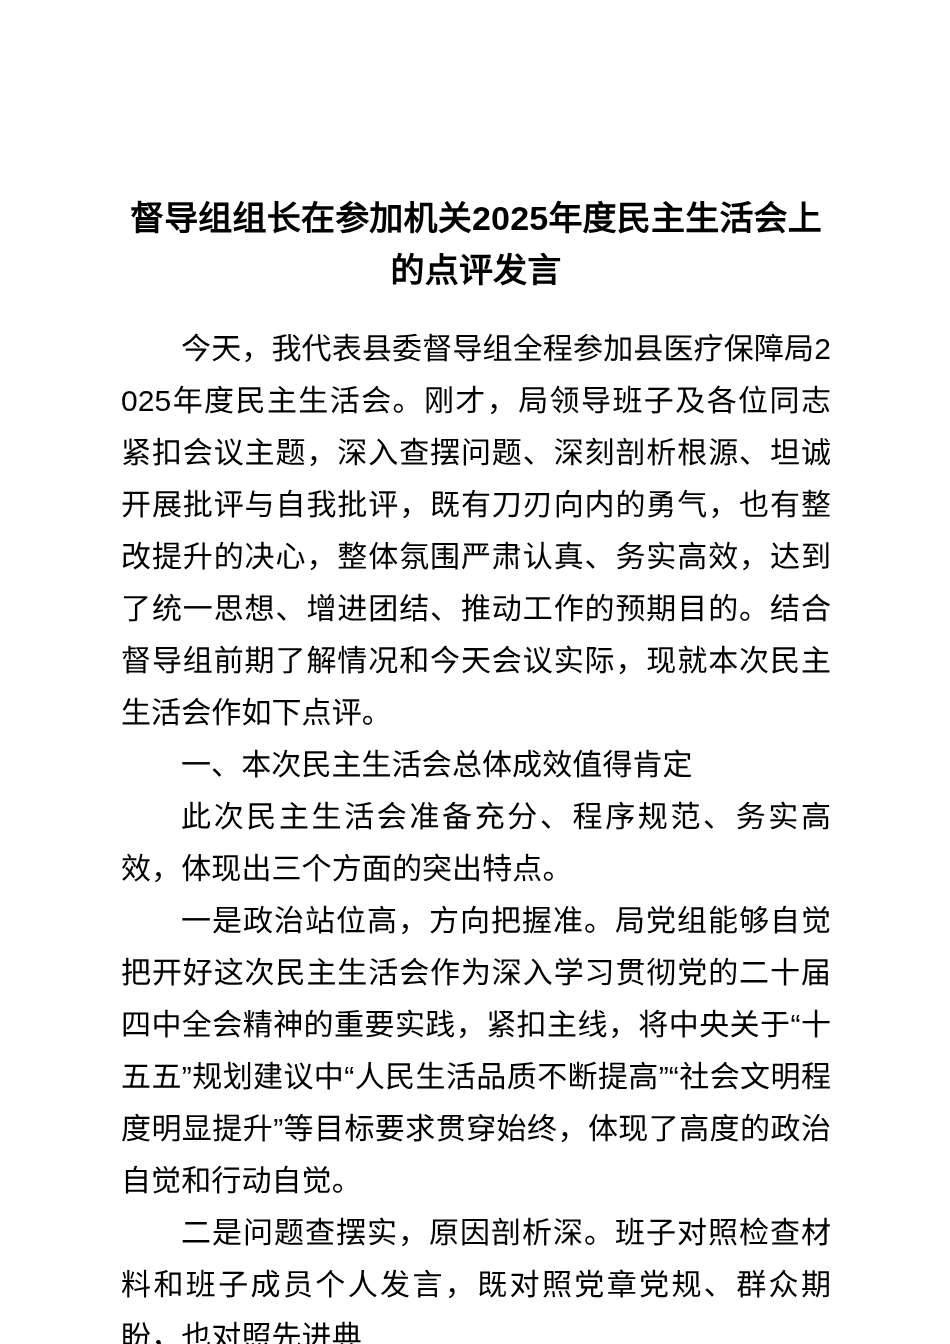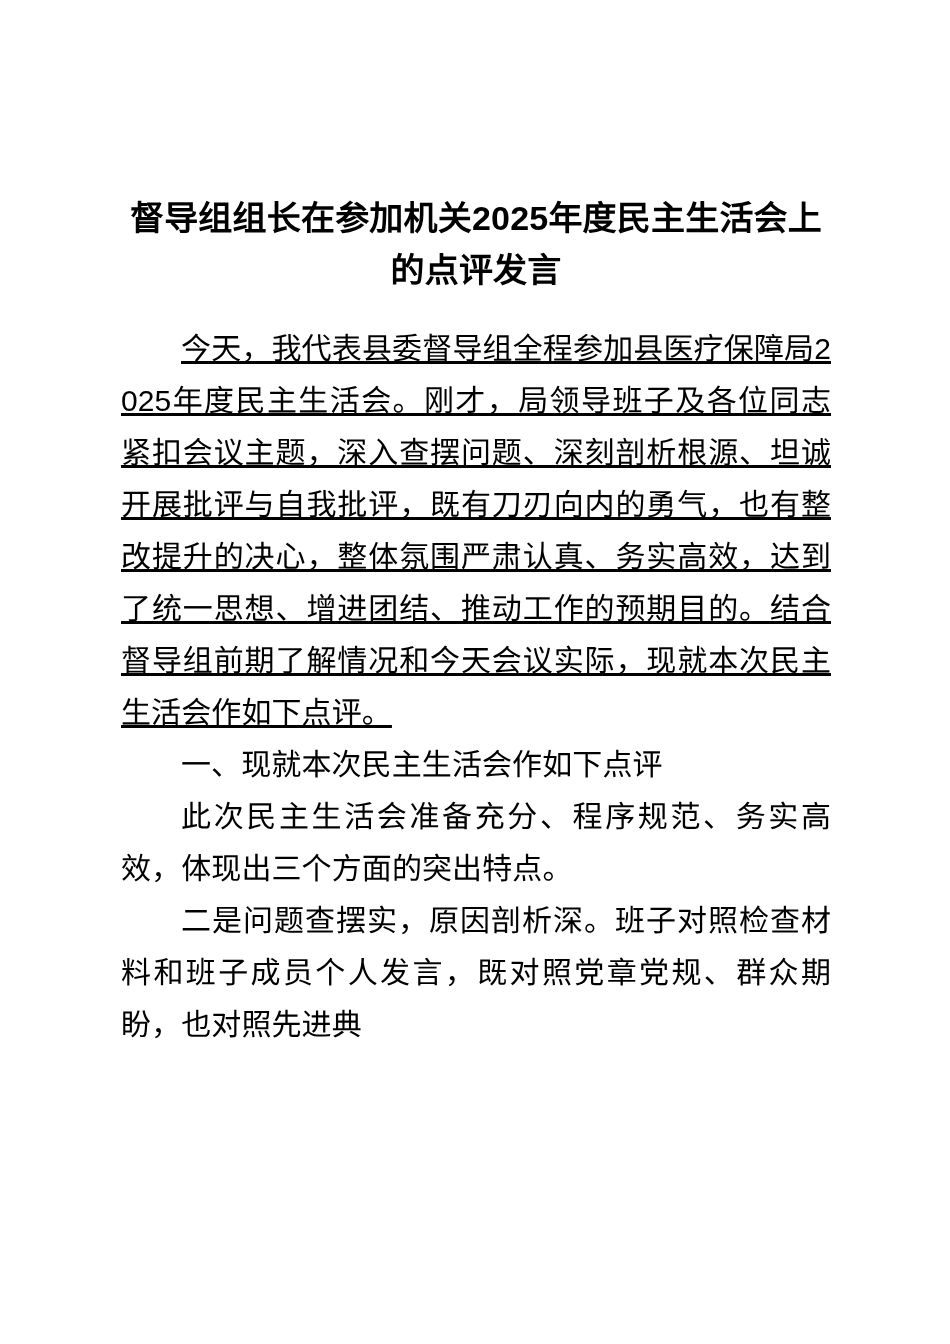--- a/index.html
+++ b/index.html
@@ -47,21 +47,20 @@
     margin: 0;
     text-align: justify;
     text-justify: inter-ideograph;
     text-indent: 60px;
     letter-spacing: 0.1px;
     word-break: break-all;
   }
 
   .para.first-para {
     margin-top: 27px;
-    text-decoration: underline;
   }
 
   .heading-para {
     font-family: "Liberation Sans", "DejaVu Sans", sans-serif;
     font-weight: normal;
     font-size: 30px;
     line-height: 52px;
     color: #000000;
     margin: 0;
     text-indent: 60px;
@@ -71,21 +70,22 @@
 </head>
 <body>
 
 <div class="page">
   <div class="doc-body">
 
     <h1 class="doc-title">督导组组长在参加机关2025年度民主生活会上的点评发言</h1>
 
     <p class="para first-para">今天，我代表县委督导组全程参加县医疗保障局2025年度民主生活会。刚才，局领导班子及各位同志紧扣会议主题，深入查摆问题、深刻剖析根源、坦诚开展批评与自我批评，既有刀刃向内的勇气，也有整改提升的决心，整体氛围严肃认真、务实高效，达到了统一思想、增进团结、推动工作的预期目的。结合督导组前期了解情况和今天会议实际，现就本次民主生活会作如下点评。</p>
 
-    <p class="heading-para">一、现就本次民主生活会作如下点评</p>
+    <p class="heading-para">一、本次民主生活会总体成效值得肯定</p>
 
     <p class="para">此次民主生活会准备充分、程序规范、务实高效，体现出三个方面的突出特点。</p>
 
+    <p class="para">一是政治站位高，方向把握准。局党组能够自觉把开好这次民主生活会作为深入学习贯彻党的二十届四中全会精神的重要实践，紧扣主线，将中央关于“十五五”规划建议中“人民生活品质不断提高”“社会文明程度明显提升”等目标要求贯穿始终，体现了高度的政治自觉和行动自觉。</p>
 
     <p class="para">二是问题查摆实，原因剖析深。班子对照检查材料和班子成员个人发言，既对照党章党规、群众期盼，也对照先进典</p>
 
   </div>
 </div>
 
 </body></html>

